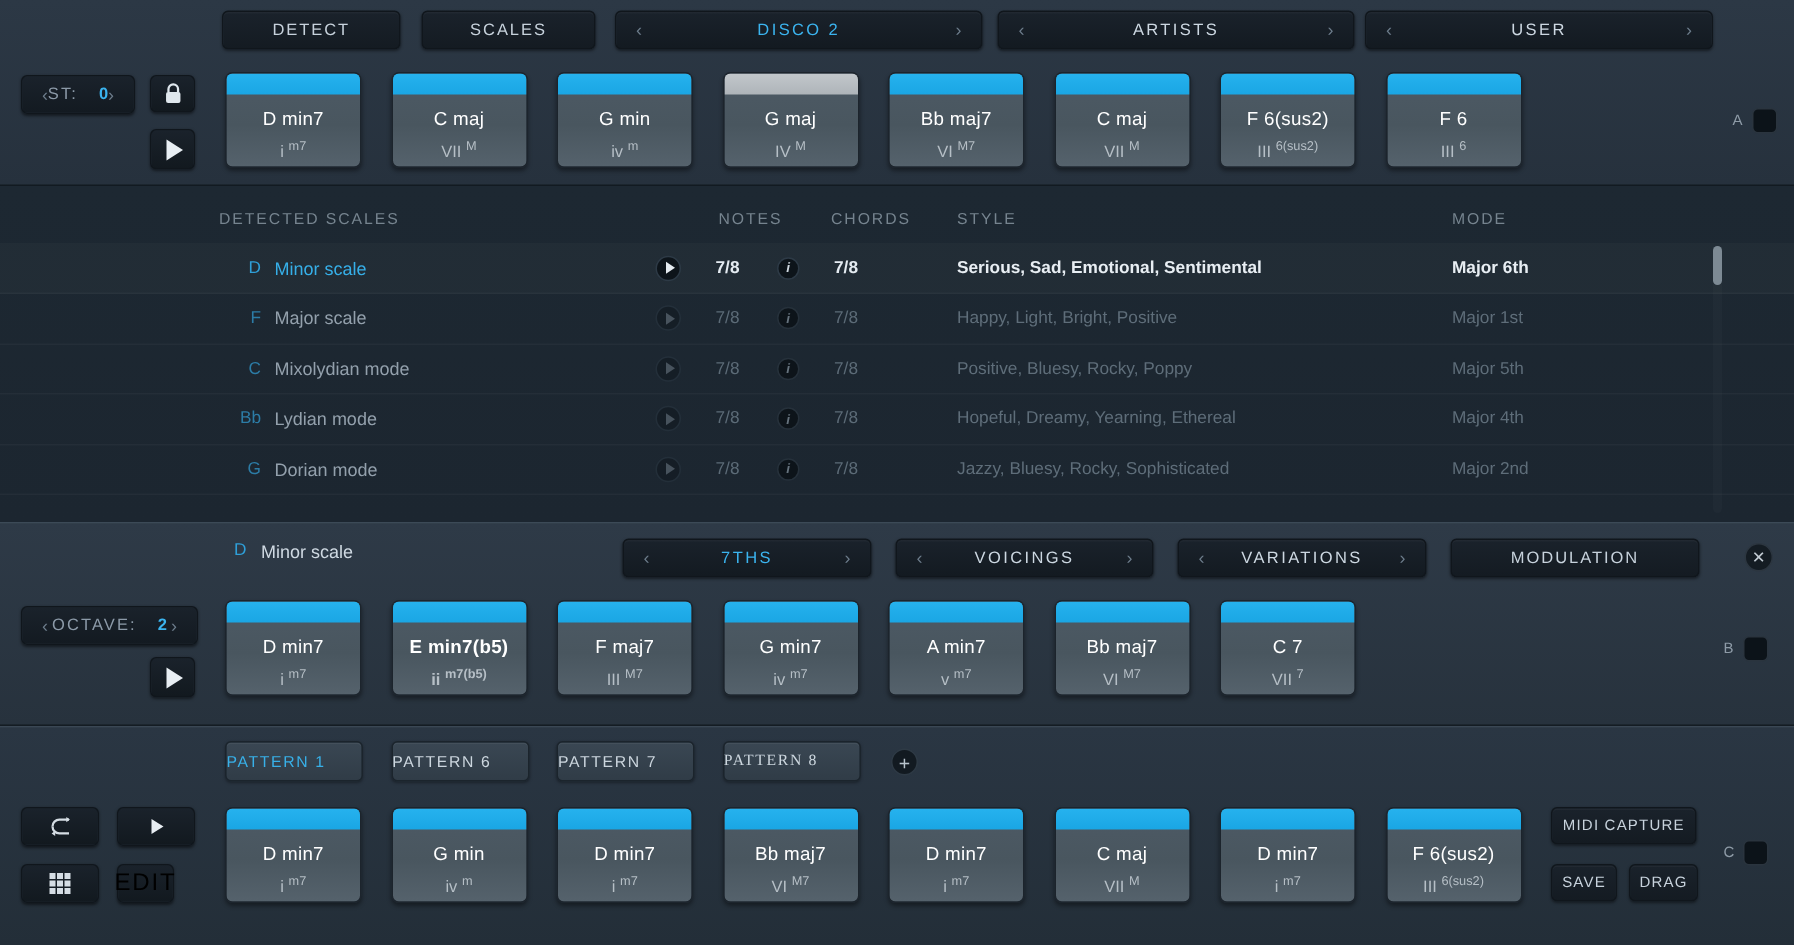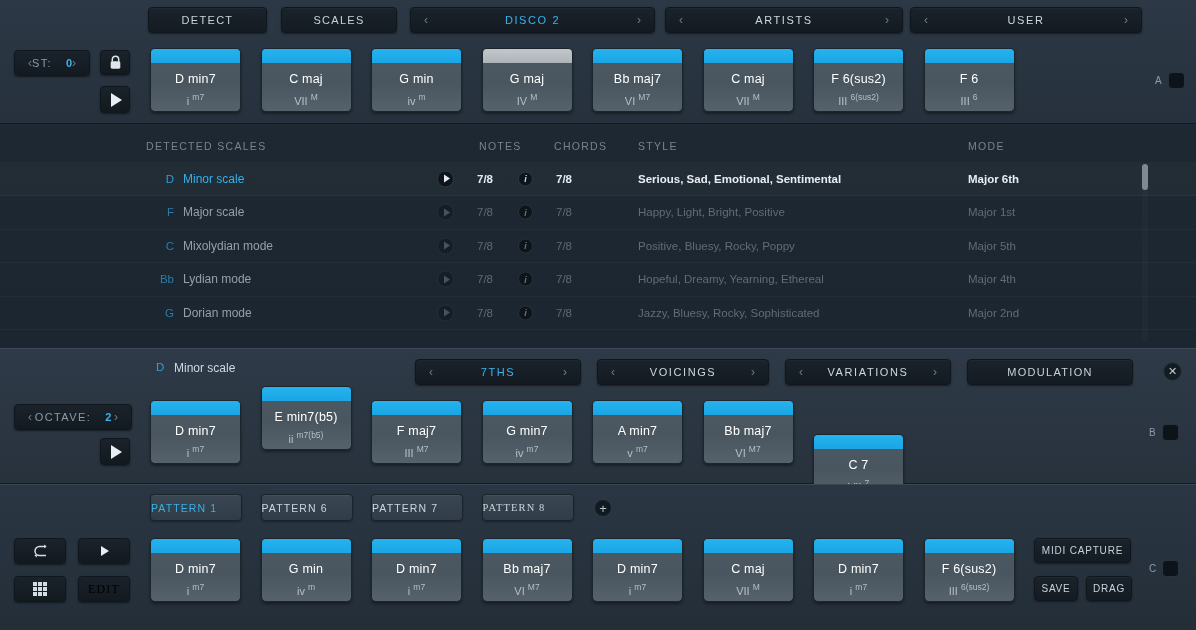--- a/index.html
+++ b/index.html
@@ -227,22 +227,22 @@
   .ptab.active { color: #38b0e8; }
   #add-pattern {
     position: absolute; left: 594px; top: 499px; width: 18px; height: 18px;
     border-radius: 50%; background: #121a21; border: 1px solid #2e3a45;
     display: flex; align-items: center; justify-content: center;
     color: #b9c4cd; font-size: 13px; line-height: 1; cursor: pointer;
   }
   #loop-btn  { left: 14px; top: 538px; width: 52px; height: 26px; }
   #play-c    { left: 78px; top: 538px; width: 52px; height: 26px; }
   #grid-btn  { left: 14px; top: 576px; width: 52px; height: 26px; }
-  #edit-btn  { left: 78px; top: 576px; width: 52px; height: 26px;
-               font-size: 12px; letter-spacing: 1.2px; font-family: Liberation Serif, serif; }
+  #edit-btn  { left: 78px; top: 576px; width: 38px; height: 26px;
+               font-size: 16px; letter-spacing: 1.2px; }
   .grid-ico {
     width: 14px; height: 14px;
     display: grid; grid-template-columns: repeat(3,1fr); grid-template-rows: repeat(3,1fr);
     gap: 1.5px;
   }
   .grid-ico i { background: #d5dde4; display: block; }
 
   #midi-capture { position: absolute; left: 1034px; top: 538px; width: 97px; height: 25px;
                   font-size: 10px; letter-spacing: .8px; }
   #save-btn     { position: absolute; left: 1034px; top: 576px; width: 44px; height: 25px;
@@ -472,21 +472,21 @@
     <span class="ltr">B</span>
     <span class="dot"></span>
   </div>
 
   <div id="b-chords">
       <div class="chord" style="left: 150px; top: 400px;">
         <div class="cap"></div>
         <div class="name">D min7</div>
         <div class="deg"><span>i</span> <sup>m7</sup></div>
       </div>
-      <div class="chord" style="left: 260.5px; top: 386px;">
+      <div class="chord" style="left: 260.5px; top: 400px; font-weight: bold;">
         <div class="cap"></div>
         <div class="name">E min7(b5)</div>
         <div class="deg"><span>ii</span> <sup>m7(b5)</sup></div>
       </div>
       <div class="chord" style="left: 371px; top: 400px;">
         <div class="cap"></div>
         <div class="name">F maj7</div>
         <div class="deg"><span>III</span> <sup>M7</sup></div>
       </div>
       <div class="chord" style="left: 481.5px; top: 400px;">
@@ -497,21 +497,21 @@
       <div class="chord" style="left: 592px; top: 400px;">
         <div class="cap"></div>
         <div class="name">A min7</div>
         <div class="deg"><span>v</span> <sup>m7</sup></div>
       </div>
       <div class="chord" style="left: 702.5px; top: 400px;">
         <div class="cap"></div>
         <div class="name">Bb maj7</div>
         <div class="deg"><span>VI</span> <sup>M7</sup></div>
       </div>
-      <div class="chord" style="left: 813px; top: 400px; margin-top: 34px;">
+      <div class="chord" style="left: 813px; top: 400px;">
         <div class="cap"></div>
         <div class="name">C 7</div>
         <div class="deg"><span>VII</span> <sup>7</sup></div>
       </div>
     </div>
 
   <div class="c-band"></div>
   <div id="pattern-tabs">
       <div class="ptab active" style="left: 150px;">
         <span>PATTERN 1</span>

